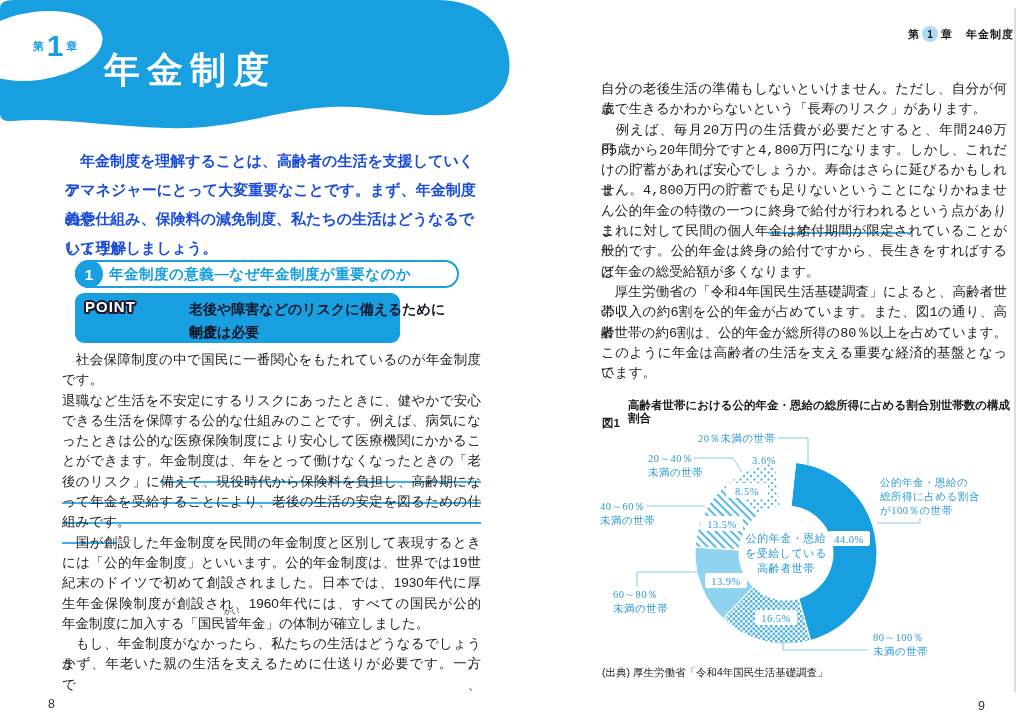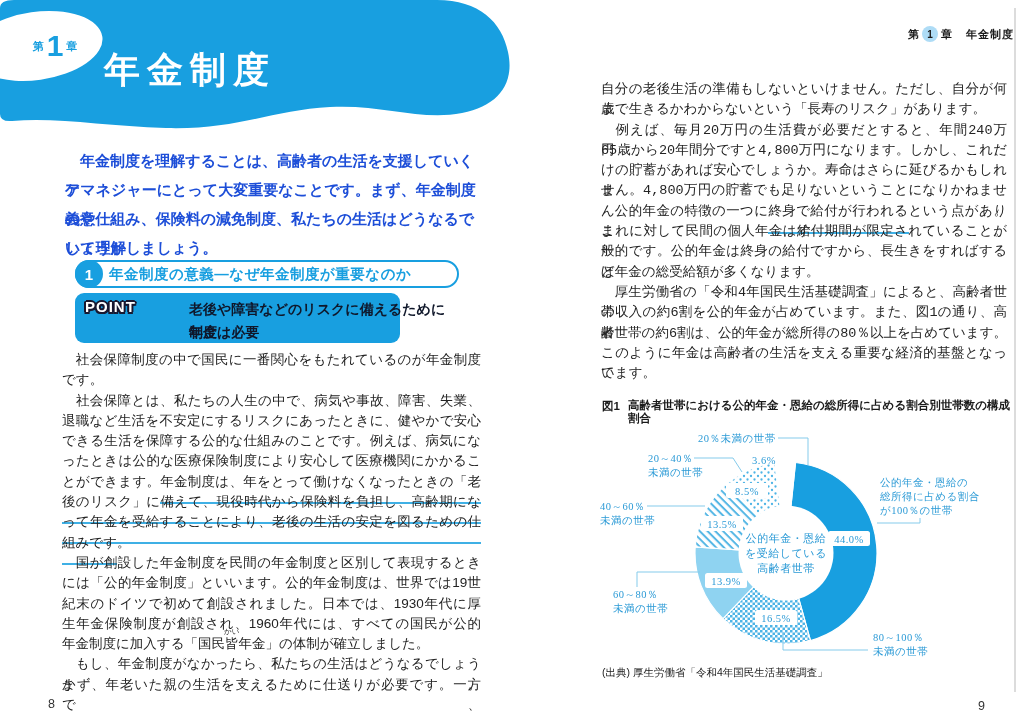--- a/index.html
+++ b/index.html
@@ -53,21 +53,21 @@
   
   #rp-header{position:absolute;right:4px;top:26px;display:flex;align-items:center;
     font-size:11px;font-weight:bold;color:#1a1a1a;}
   #rp-circle{width:16px;height:16px;border-radius:50%;background:#aedcf6;margin:0 3px;
     display:flex;align-items:center;justify-content:center;font-size:10px;color:#1a1a1a;}
   #rp-title{margin-left:14px;letter-spacing:1px;}
 
   
   #fig-caption{position:absolute;left:602px;top:399px;display:flex;
     font-size:11.5px;font-weight:bold;color:#1a1a1a;}
-  #fig-label{width:26px;flex:none;}
+  #fig-label{width:26px;flex:none;margin-top:17px;}
   #fig-caption .cline{height:13px;line-height:13px;}
   #chart-wrap{position:absolute;left:595px;top:425px;width:423px;height:243px;}
   #fig-source{position:absolute;left:602px;top:666px;font-size:10.5px;color:#1a1a1a;}
 
   
   .pagenum{position:absolute;font-size:12.5px;color:#333;}
   #pn-left{left:48px;top:697px;}
   #pn-right{left:978px;top:699px;}
   #page-edge{position:absolute;right:2px;top:8px;width:2px;height:684px;background:#dcdcdc;}
 
@@ -107,21 +107,20 @@
     <div id="point-label">POINT</div>
     <div id="point-text">
       <div class="pline">老後や障害などのリスクに備えるために年金</div>
       <div class="pline">制度は必要</div>
     </div>
   </div>
 
   <div id="body-left" class="bt">
       <div class="line j"><span>　社会保障制度の中で国民に一番関心をもたれているのが年金制度</span></div>
       <div class="line"><span>です。</span></div>
-      <div class="line j"><span>　社会保障とは、私たちの人生の中で、病気や事故、障害、失業、</span></div>
       <div class="line j"><span>退職など生活を不安定にするリスクにあったときに、健やかで安心</span></div>
       <div class="line j"><span>できる生活を保障する公的な仕組みのことです。例えば、病気にな</span></div>
       <div class="line j"><span>ったときは公的な医療保険制度により安心して医療機関にかかるこ</span></div>
       <div class="line j"><span>とができます。</span><span class="u">年金制度は、年をとって働けなくなったときの「老</span></div>
       <div class="line j"><span class="u">後のリスク」に備えて、現役時代から保険料を負担し、高齢期にな</span></div>
       <div class="line j"><span class="u">って年金を受給することにより、老後の生活の安定を図るための仕</span></div>
       <div class="line"><span class="u">組みです</span><span>。</span></div>
       <div class="line j"><span>　国が創設した年金制度を民間の年金制度と区別して表現するとき</span></div>
       <div class="line j"><span>には「公的年金制度」といいます。公的年金制度は、世界では19世</span></div>
       <div class="line j"><span>紀末のドイツで初めて創設されました。日本では、1930年代に厚</span></div>

